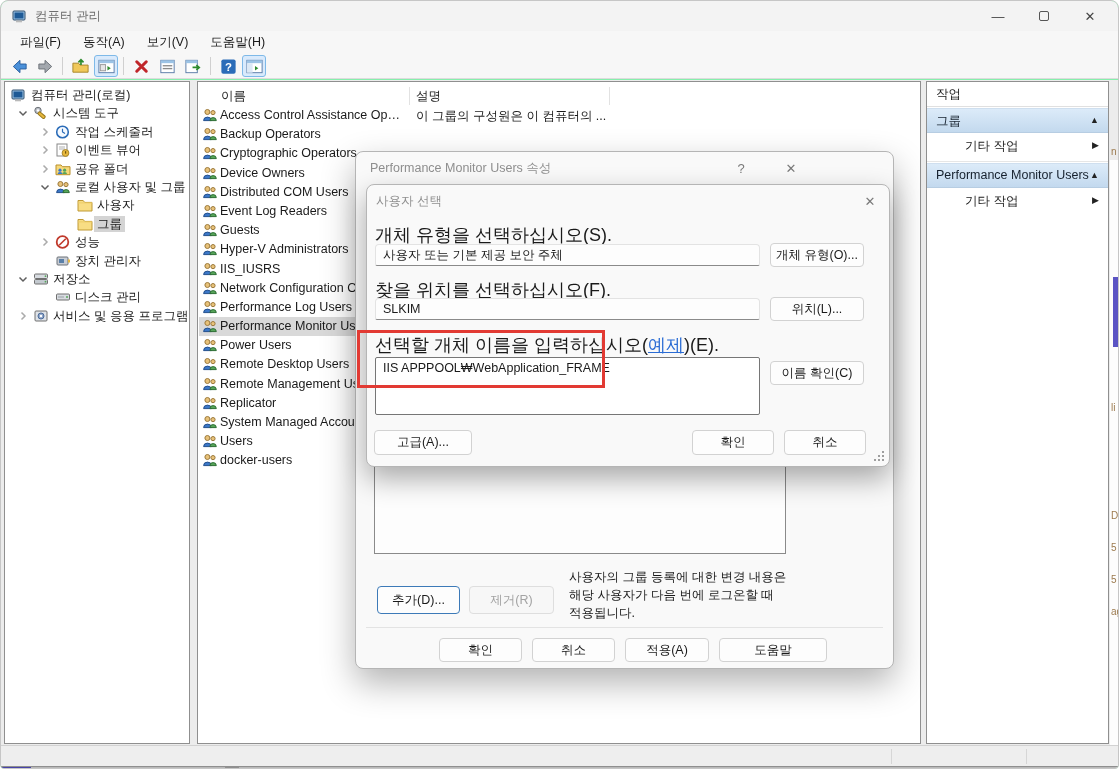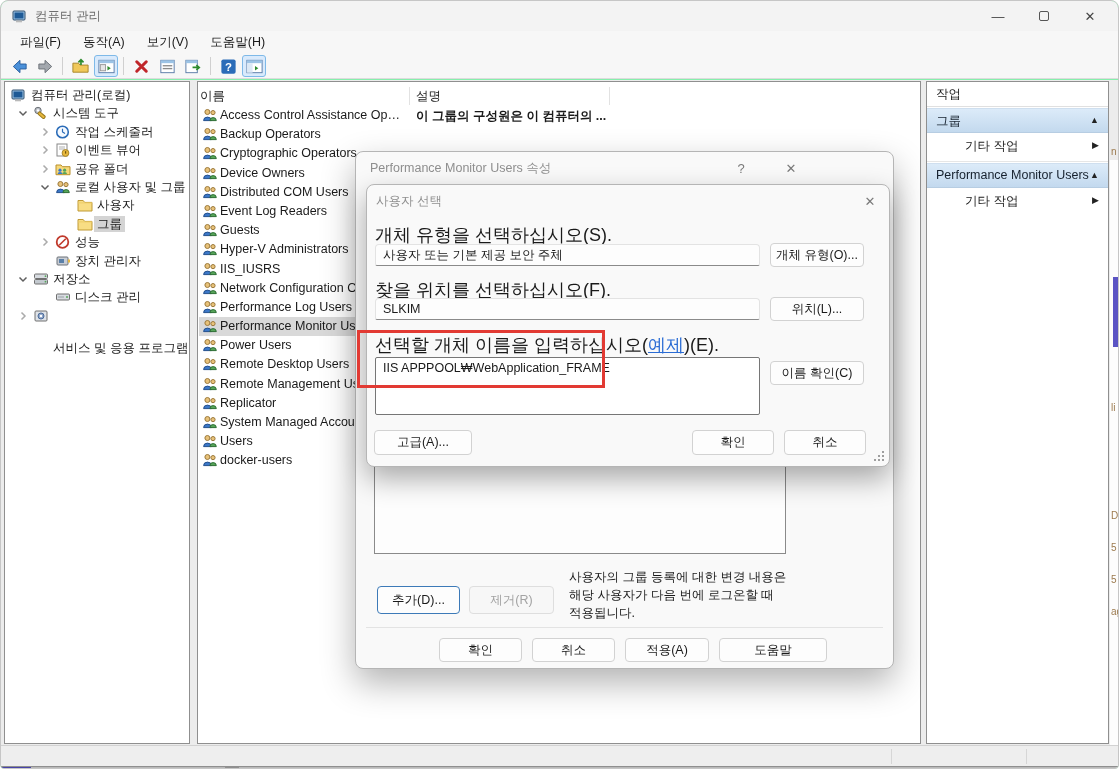--- a/index.html
+++ b/index.html
@@ -31,30 +31,30 @@
   
   #tree{position:absolute;left:0;top:4px;right:0;}
   .trow{position:relative;height:18.4px;font-size:12.5px;color:#1a1a1a;white-space:nowrap;}
   .trow .texp{position:absolute;top:1px;width:16px;height:16px;}
   .trow .tico{position:absolute;top:1px;width:16px;height:16px;}
   .trow .tlabel{position:absolute;top:1px;line-height:16px;padding:0 3px;}
   .trow .tlabel.sel{background:#d4d4d4;}
   .texp svg,.tico svg{width:16px;height:16px;}
   
   #list-header{position:absolute;left:0;top:4px;right:0;height:20px;font-size:12.5px;color:#1a1a1a;}
-  #col-name{position:absolute;left:2px;top:2px;}
+  #col-name{position:absolute;left:23px;top:2px;}
   #col-desc{position:absolute;left:218px;top:2px;}
   .colsep{position:absolute;top:1px;height:18px;width:1px;background:#e2e2e2;}
   #list-rows{position:absolute;left:0;top:24px;right:1px;}
   .lrow{position:relative;height:19.2px;font-size:12.5px;color:#1a1a1a;}
   .lrow.sel::before{content:'';position:absolute;left:1px;top:0;bottom:0;width:412px;background:#d9d9d9;}
   .lrow .lico{position:absolute;left:4px;top:1px;width:16px;height:16px;}
   .lico svg{width:16px;height:16px;}
   .lrow .lname{position:absolute;left:22px;top:2px;width:182px;overflow:hidden;text-overflow:ellipsis;white-space:nowrap;}
-  .lrow .ldesc{position:absolute;left:218px;top:2px;width:193px;overflow:hidden;text-overflow:ellipsis;white-space:nowrap;font-weight:bold;}
+  .lrow .ldesc{position:absolute;left:218px;top:2px;width:193px;overflow:hidden;text-overflow:ellipsis;white-space:nowrap;}
   
   #actions-title{position:absolute;left:0;top:0;right:0;height:25px;line-height:25px;padding-left:9px;font-size:12.5px;color:#1a1a1a;border-bottom:1px solid #e0e0e0;}
   .aband{position:absolute;left:0;right:0;height:25px;background:linear-gradient(#dcebf9,#c3d9ee);border-top:1px solid #cfdfef;border-bottom:1px solid #b7cde2;font-size:12.5px;color:#16212e;}
   .aband .atext{position:absolute;left:9px;top:4px;white-space:nowrap;overflow:hidden;max-width:155px;}
   .aitem{position:absolute;left:0;right:0;height:25px;font-size:12.5px;color:#1a1a1a;}
   .aitem .atext{position:absolute;left:38px;top:4px;}
   .acaret{position:absolute;right:9px;top:6px;font-size:9px;color:#222;}
   #asep{position:absolute;left:0;right:0;top:79px;height:1px;background:#e6e6e6;}
   
   #sliver{position:absolute;left:1109px;top:80px;width:10px;height:663px;background:#fdfdfd;}
@@ -307,21 +307,21 @@
             </div>
             <div class="trow">
               <span class="texp" style="left: 10px;"><svg viewBox="0 0 16 16" width="16" height="16" xmlns="http://www.w3.org/2000/svg">
                   <path d="M6.5 4.5 L10 8 L6.5 11.5" fill="none" stroke="#ababab" stroke-width="1.5"></path>
                 </svg></span>
               <span class="tico" style="left: 28px;"><svg viewBox="0 0 16 16" width="16" height="16" xmlns="http://www.w3.org/2000/svg">
                   <rect x="2" y="3" width="12" height="10" rx="1" fill="#dfe3e8" stroke="#707070"></rect>
                   <circle cx="8" cy="8" r="3" fill="#8fa6c8" stroke="#4a6a9a"></circle>
                   <circle cx="8" cy="8" r="1.2" fill="#fff"></circle>
                 </svg></span>
-              <span class="tlabel" style="left: 45px; margin-top: 32px;">서비스 및 응용 프로그램</span>
+              <span class="tlabel" style="left: 45px;">서비스 및 응용 프로그램</span>
             </div>
           </div>
     </div>
 
     <div class="panel" id="list-panel">
       <div id="list-header">
         <span id="col-name">이름</span>
         <span id="col-desc">설명</span>
         <span class="colsep" style="left:211px"></span>
         <span class="colsep" style="left:411px"></span>

